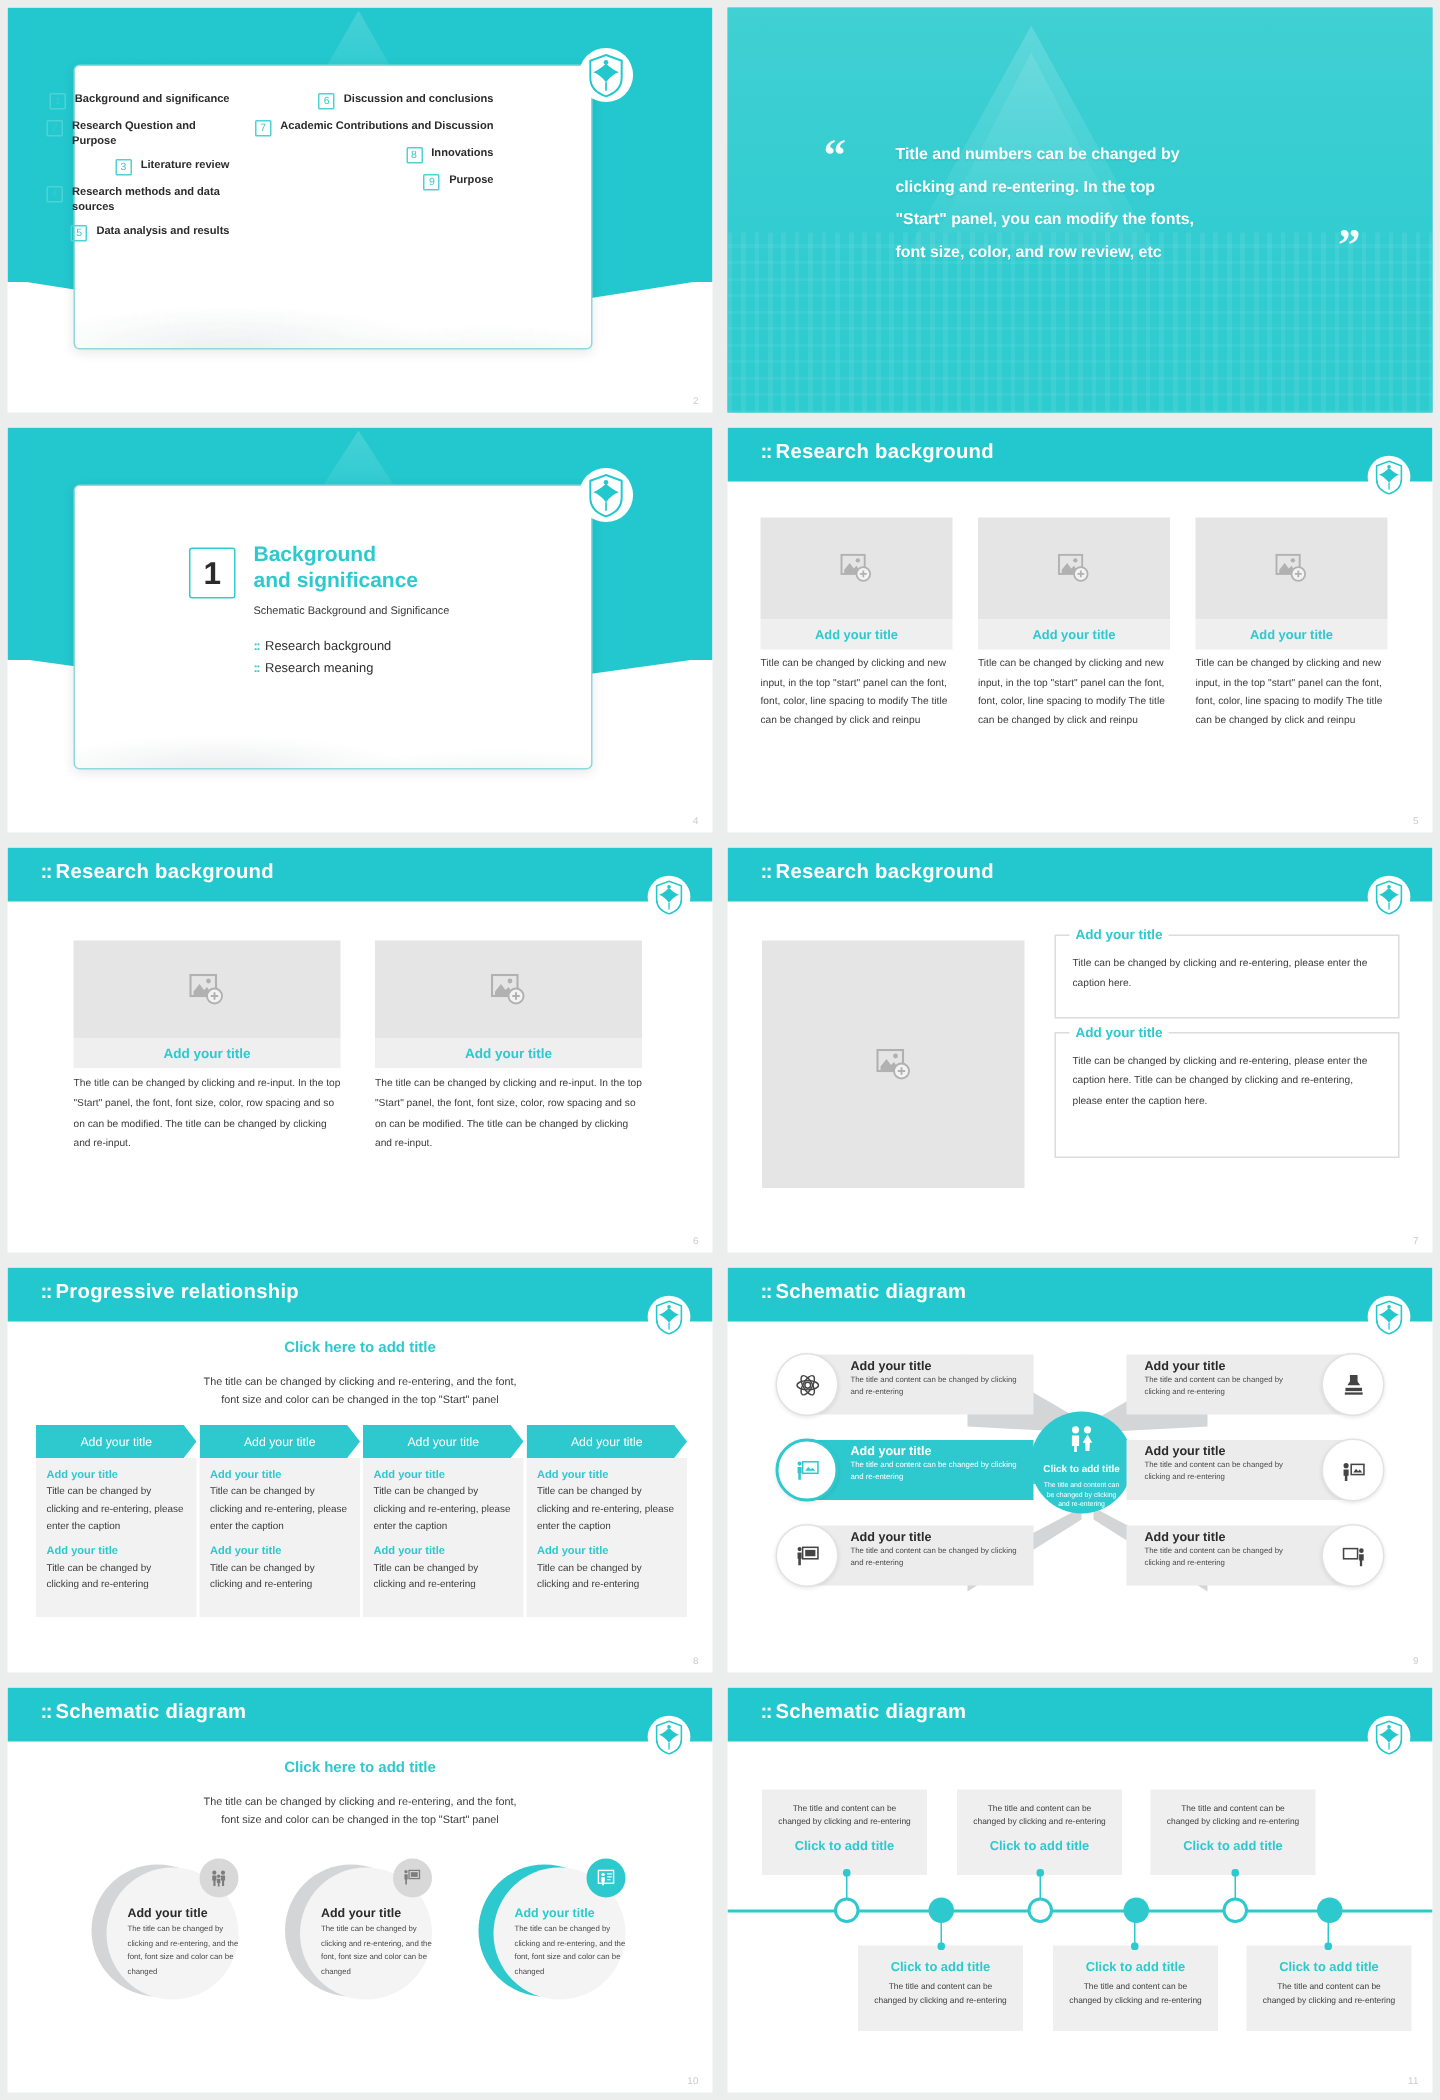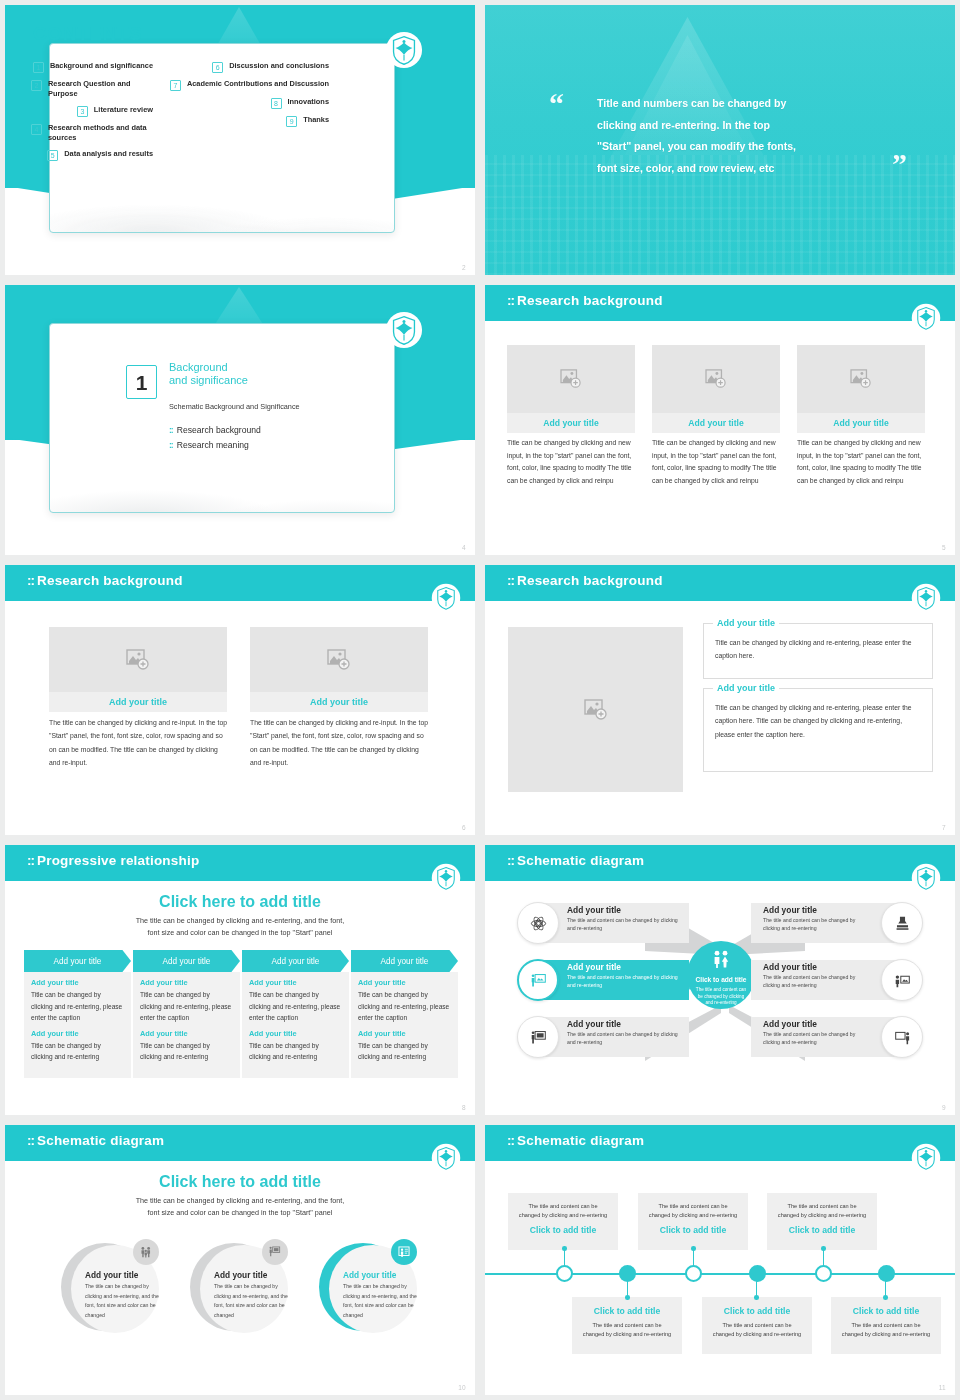--- a/index.html
+++ b/index.html
@@ -135,21 +135,21 @@
       radial-gradient(ellipse 180px 34px at 82% 112%, rgba(150,160,165,.16), transparent 70%);
   }
   .s-sect .numbox {
     position:absolute; left:121px; top:80px; width:31px; height:34px;
     border:1.4px solid #2fccd1; border-radius:2px;
     color:#2b2b2b; font-size:21px; font-weight:bold; text-align:center; line-height:33px;
     background:#fff;
   }
   .s-sect .sect-title {
     position:absolute; left:164px; top:76px; color:#2ec9ce;
-    font-size:11px; font-weight:normal; line-height:1.18;
+    font-size:14px; font-weight:bold; line-height:1.18;
   }
   .s-sect .sect-sub {
     position:absolute; left:164px; top:117px; color:#3a3a3a; font-size:7.3px;
   }
   .s-sect .bullets { position:absolute; left:164px; top:140px; }
   .s-sect .bullet { font-size:8.6px; color:#2f2f2f; margin-bottom:5px; }
   .s-sect .bullet .dd { color:#2ec9ce; font-weight:bold; letter-spacing:-1px; margin-right:4px; }
 
   
   .hdr {
@@ -189,21 +189,21 @@
   .s7 .fbox { border:1px solid #dcdcdc; padding:12px 11px 11px; margin-bottom:9px; position:relative; }
   .s7 .fbox .lg {
     position:absolute; left:9px; top:-6px; background:#fff; padding:0 4px;
     color:#2ec9ce; font-size:9px; font-weight:bold;
   }
   .s7 .fbox .body-txt { line-height:1.95; }
 
   
   .ctr-title {
     position:absolute; left:0; right:0; top:48px; text-align:center;
-    color:#2ec9ce; font-size:16px; font-weight:bold;
+    color:#2ec9ce; font-size:10px; font-weight:bold;
   }
   .ctr-sub {
     position:absolute; left:0; right:0; top:70px; text-align:center;
     color:#3c3c3c; font-size:7.2px; line-height:1.6;
   }
   .s8 .chev-row { position:absolute; left:19px; top:105px; display:flex; }
   .s8 .chev-col { width:107px; margin-right:2px; }
   .s8 .chev {
     height:22px; background:#2ec9ce; color:#fff; font-size:8.2px;
     display:flex; align-items:center; justify-content:center;
@@ -320,21 +320,21 @@
         <div class="toc-item">
           <span class="toc-num">7</span>
           <span class="toc-txt">Academic Contributions and Discussion</span>
         </div>
         <div class="toc-item">
           <span class="toc-num">8</span>
           <span class="toc-txt">Innovations</span>
         </div>
         <div class="toc-item">
           <span class="toc-num">9</span>
-          <span class="toc-txt">Thanks</span>
+          <span class="toc-txt">Purpose</span>
         </div>
       </div>
     </div>
     <div class="crest" style="right:52px; top:26px;">
       <svg width="38" height="38" viewBox="0 0 40 40">
         <circle cx="20" cy="20" r="19" fill="#ffffff"></circle>
         <path d="M20 6 L31 10 L31 22 C31 29 26 33 20 35 C14 33 9 29 9 22 L9 10 Z" fill="none" stroke="#22c8ce" stroke-width="1.4"></path>
         <path d="M20 12 C17 15 14 17 11 18 C14 19 17 21 20 25 C23 21 26 19 29 18 C26 17 23 15 20 12 Z" fill="#22c8ce"></path>
         <circle cx="20" cy="11" r="1.6" fill="#22c8ce"></circle>
         <path d="M20 25 L20 31" stroke="#22c8ce" stroke-width="1.2"></path>

